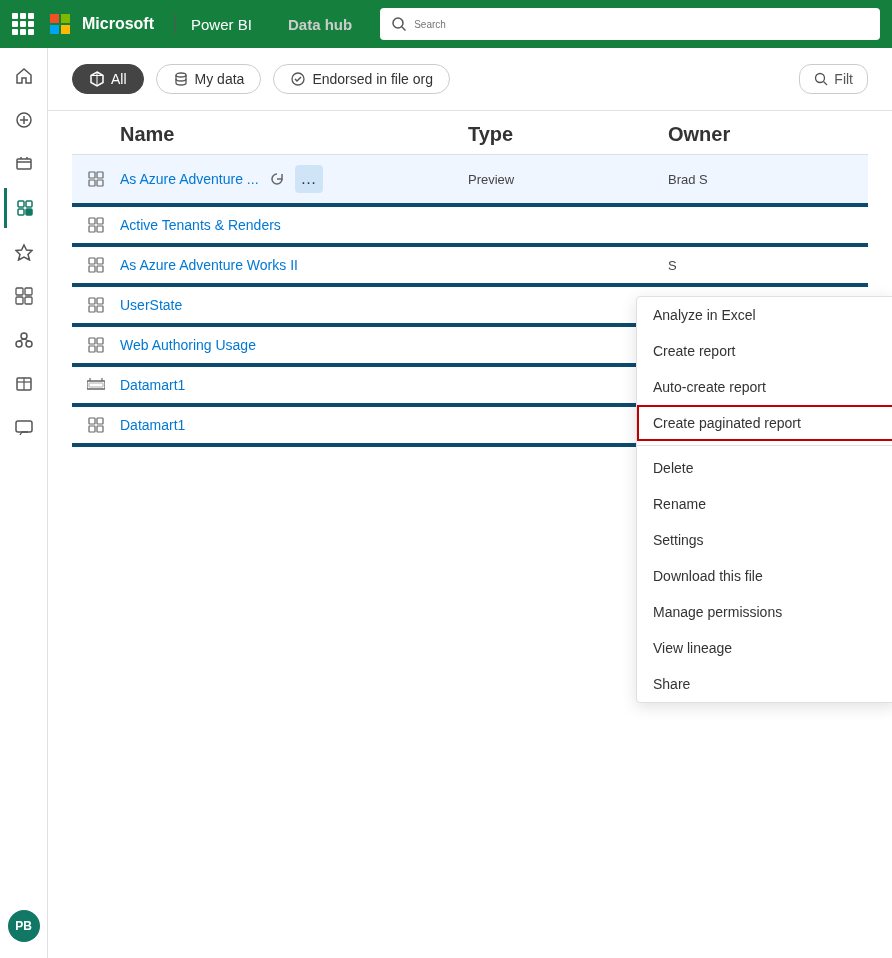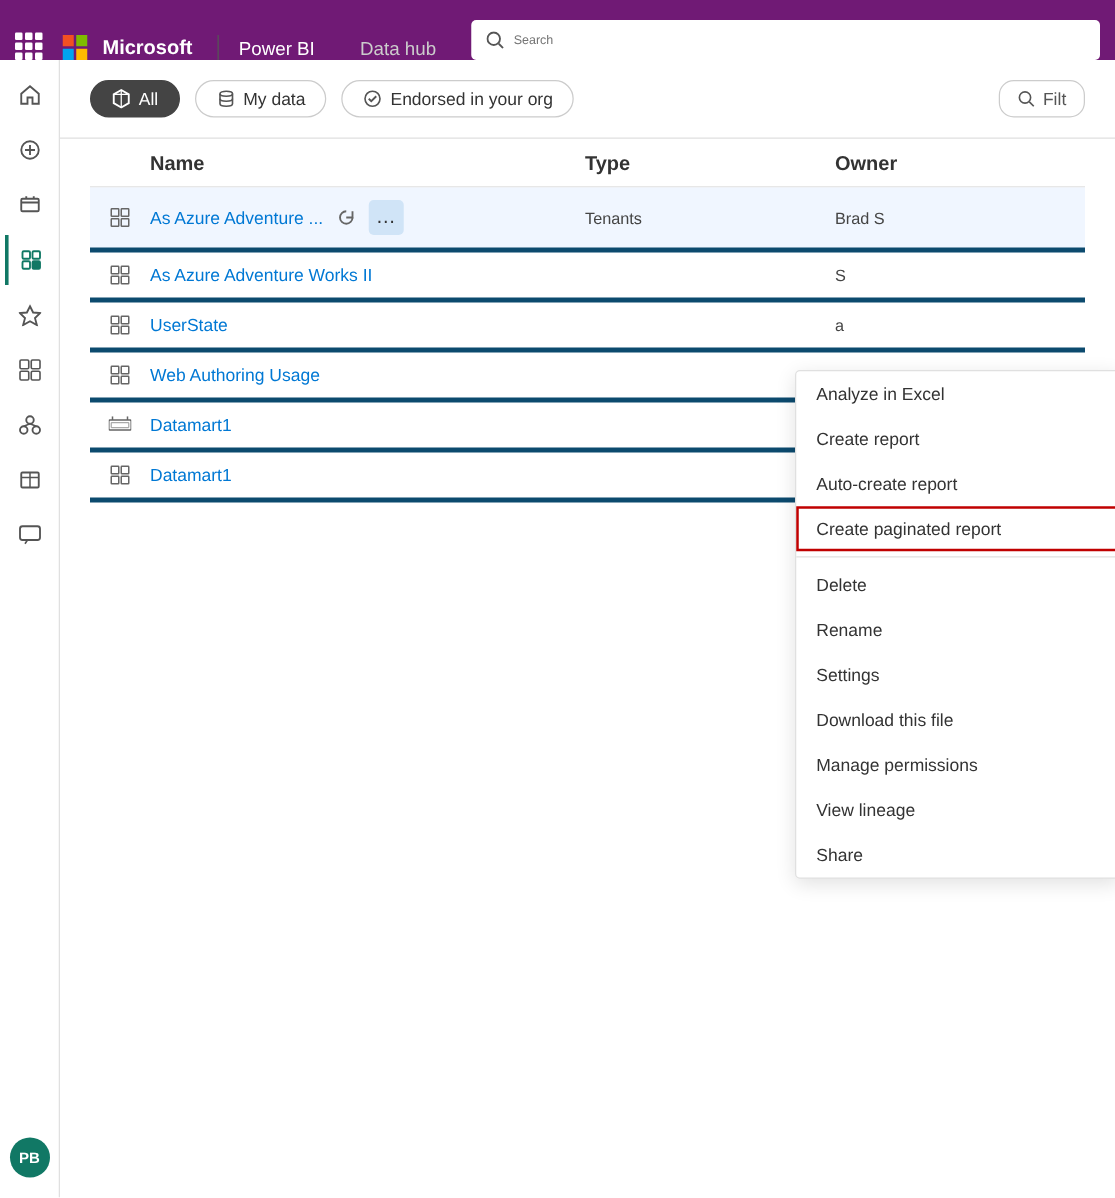--- a/index.html
+++ b/index.html
@@ -1,22 +1,22 @@
 <!DOCTYPE html>
 <html><head>
   <meta charset="utf-8">
   <style>
     * { box-sizing: border-box; margin: 0; padding: 0; }
     body { font-family: 'Segoe UI', Arial, sans-serif; background: #fff; width: 892px; height: 958px; overflow: hidden; }
 
     
     .top-nav {
       display: flex;
-      align-items: flex-end;
-      background: #701a75;
+      align-items: center;
+      background: #15803d;
       height: 48px;
       padding: 0 12px;
       gap: 8px;
     }
     .nav-grid-icon {
       display: grid;
       grid-template-columns: repeat(3,6px);
       grid-template-rows: repeat(3,6px);
       gap: 2px;
       margin-right: 8px;
@@ -164,21 +164,21 @@
     }
 
     
     .table-area {
       padding: 0 24px;
     }
     .table-header {
       display: grid;
       grid-template-columns: 48px 1fr 200px 200px;
       padding: 12px 0 8px;
-      font-size: 16px;
+      font-size: 20px;
       font-weight: 600;
       color: #333;
       border-bottom: 1px solid #e0e0e0;
     }
     .table-row {
       display: grid;
       grid-template-columns: 48px 1fr 200px 200px;
       padding: 10px 0;
       font-size: 14px;
       color: #333;
@@ -261,21 +261,21 @@
       <rect x="0" y="0" width="9" height="9" fill="#f25022"></rect>
       <rect x="11" y="0" width="9" height="9" fill="#7fba00"></rect>
       <rect x="0" y="11" width="9" height="9" fill="#00a4ef"></rect>
       <rect x="11" y="11" width="9" height="9" fill="#ffb900"></rect>
     </svg>
   </div>
   <span class="nav-brand-text">Microsoft</span>
   <div class="nav-divider"></div>
   <span class="nav-product-text">Power BI</span>
   <span class="nav-product-text" style="color:#ccc;margin:0 8px;">&nbsp;</span>
-  <span class="nav-product-text" style="font-weight:400;color:#ccc;">Data hub</span>
+  <span class="nav-product-text" style="font-weight:700;color:#ccc;">Data hub</span>
   <div class="search-bar">
     <svg width="14" height="14" viewBox="0 0 14 14" fill="none">
       <circle cx="6" cy="6" r="5" stroke="#555" stroke-width="1.5"></circle>
       <line x1="10" y1="10" x2="13.5" y2="13.5" stroke="#555" stroke-width="1.5"></line>
     </svg>
     <input class="search-input" type="text" placeholder="Search" style="">
   </div>
 </div>
 
 <div class="main-layout">
@@ -364,21 +364,21 @@
           <path d="M3 4V12C3 13.1 5.24 14 8 14C10.76 14 13 13.1 13 12V4" stroke="#555" stroke-width="1.3"></path>
           <path d="M3 8C3 9.1 5.24 10 8 10C10.76 10 13 9.1 13 8" stroke="#555" stroke-width="1.3"></path>
         </svg>
         <span>My data</span>
       </div>
       <div class="filter-pill">
         <svg width="16" height="16" viewBox="0 0 16 16" fill="none">
           <circle cx="8" cy="8" r="6" stroke="#555" stroke-width="1.3"></circle>
           <path d="M5 8L7 10L11 6" stroke="#555" stroke-width="1.5"></path>
         </svg>
-        <span>Endorsed in your org</span>
+        <span>Endorsed in file org</span>
       </div>
       <div class="filter-search">
         <svg width="14" height="14" viewBox="0 0 14 14" fill="none">
           <circle cx="6" cy="6" r="4.5" stroke="#555" stroke-width="1.3"></circle>
           <line x1="9.5" y1="9.5" x2="13" y2="13" stroke="#555" stroke-width="1.3"></line>
         </svg>
         <span>Filt</span>
       </div>
     </div>
 
@@ -402,24 +402,37 @@
         <div style="display:flex;align-items:center;gap:8px;">
           <span class="row-name">As Azure Adventure ...</span>
           <span style="display:inline-flex;align-items:center;justify-content:center;width:20px;height:20px;">
             <svg width="14" height="14" viewBox="0 0 14 14" fill="none">
               <path d="M12 7A5 5 0 1 1 7 2" stroke="#666" stroke-width="1.5" fill="none"></path>
               <polyline points="12,2 12,7 7,7" stroke="#666" stroke-width="1.5" fill="none"></polyline>
             </svg>
           </span>
           <button class="more-btn">…</button>
         </div>
-        <div class="row-type">Tenants</div>
+        <div class="row-type">Preview</div>
         <div class="row-owner">Brad S</div>
       </div>
 
+      <div class="table-row">
+        <div class="row-icon">
+          <svg width="16" height="16" viewBox="0 0 16 16" fill="none">
+            <rect x="1" y="1" width="6" height="6" rx="0.5" stroke="#666" stroke-width="1.2"></rect>
+            <rect x="9" y="1" width="6" height="6" rx="0.5" stroke="#666" stroke-width="1.2"></rect>
+            <rect x="1" y="9" width="6" height="6" rx="0.5" stroke="#666" stroke-width="1.2"></rect>
+            <rect x="9" y="9" width="6" height="6" rx="0.5" stroke="#666" stroke-width="1.2"></rect>
+          </svg>
+        </div>
+        <span class="row-name">Active Tenants &amp; Renders</span>
+        <div class="row-type"></div>
+        <div class="row-owner"></div>
+      </div>
 
 
       <div class="table-row">
         <div class="row-icon">
           <svg width="16" height="16" viewBox="0 0 16 16" fill="none">
             <rect x="1" y="1" width="6" height="6" rx="0.5" stroke="#666" stroke-width="1.2"></rect>
             <rect x="9" y="1" width="6" height="6" rx="0.5" stroke="#666" stroke-width="1.2"></rect>
             <rect x="1" y="9" width="6" height="6" rx="0.5" stroke="#666" stroke-width="1.2"></rect>
             <rect x="9" y="9" width="6" height="6" rx="0.5" stroke="#666" stroke-width="1.2"></rect>
           </svg>

